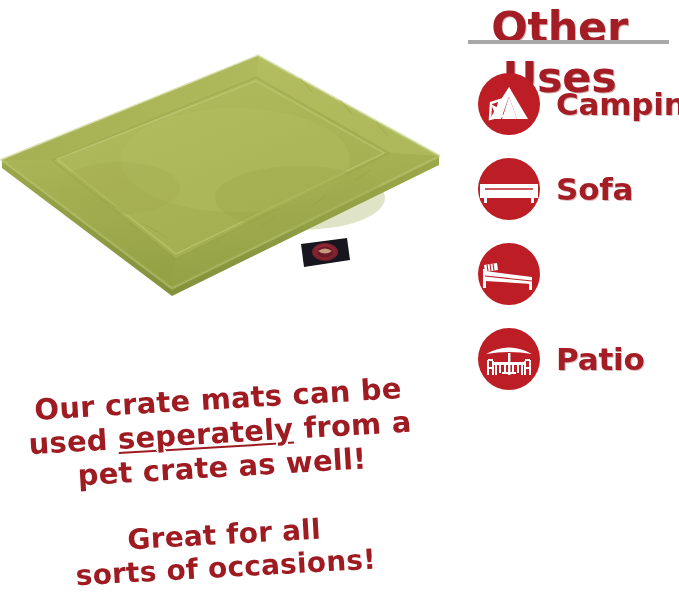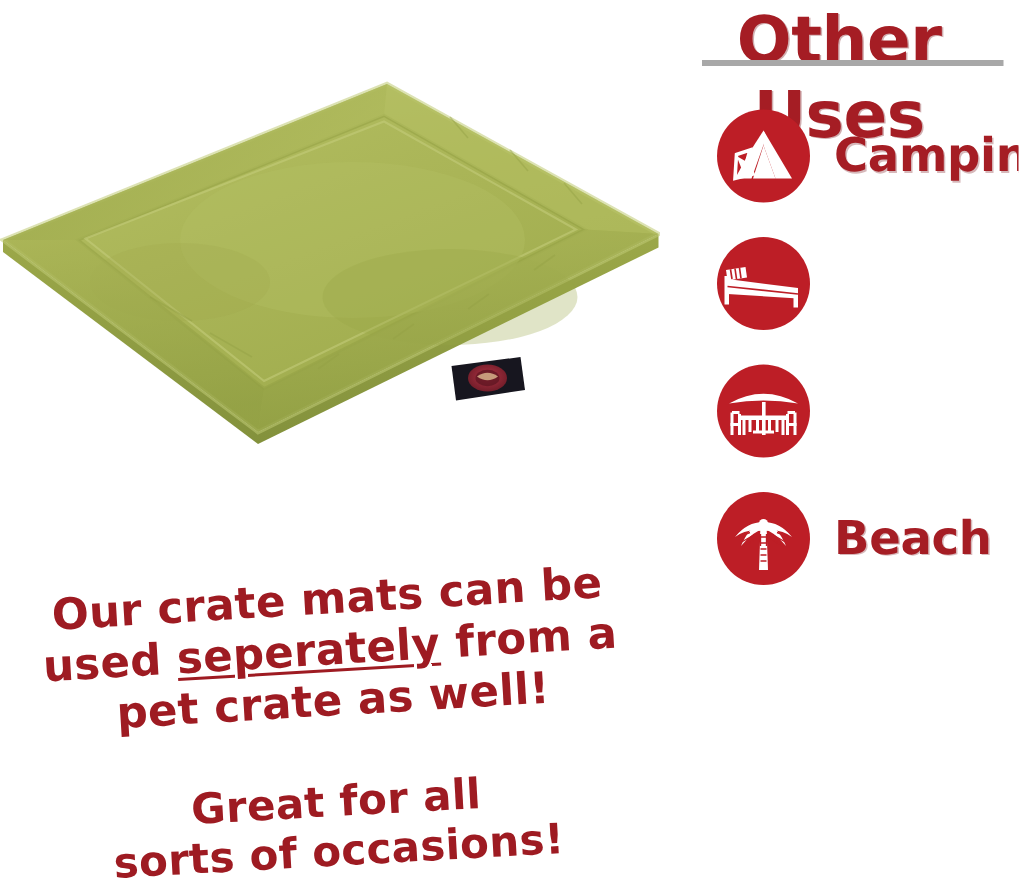--- a/index.html
+++ b/index.html
@@ -171,20 +171,36 @@
               <path d="M31,24 L39,46 L24,46 Z"></path>
               <path d="M13,30 L22,27 L20,34 L24,43 L12,46 Z" fill="none" stroke="#ffffff" stroke-width="2.4"></path>
               <path d="M13,31 L20,35 L17,41 Z"></path>
             </g>
           </svg>
         </div>
         <div class="use-label">Camping</div>
       </div>
 
 
+      <div class="use-row">
+        <div class="circle">
+          <svg width="62" height="62" viewBox="0 0 62 62">
+            <g fill="#ffffff">
+              <path d="M2,26 L60,26 L60,32 L2,32 Z"></path>
+              <path d="M2,30 L7,30 L7,40 L2,40 Z"></path>
+              <path d="M55,30 L60,30 L60,40 L55,40 Z"></path>
+              <path d="M2,32 L60,32 L60,40 L2,40 Z"></path>
+              <path d="M6,40 L9,40 L9,45 L6,45 Z"></path>
+              <path d="M53,40 L56,40 L56,45 L53,45 Z"></path>
+            </g>
+            <path d="M7,31 L55,31" stroke="#bd1e26" stroke-width="1.3"></path>
+          </svg>
+        </div>
+        <div class="use-label">Sofa</div>
+      </div>
 
       <div class="use-row">
         <div class="circle">
           <svg width="62" height="62" viewBox="0 0 62 62">
             <g fill="#ffffff">
               <path d="M6,22 L19,20 L20,27 L7,29 Z"></path>
               <path d="M7,28 L54,34 L54,41 L7,38 Z"></path>
               <path d="M5,26 L8,26 L8,45 L5,45 Z"></path>
               <path d="M51,36 L54,36 L54,47 L51,47 Z"></path>
             </g>
@@ -216,41 +232,20 @@
               <path d="M51,32 L53,32 L53,47 L51,47 Z"></path>
               <rect x="9" y="39" width="7" height="2"></rect>
               <rect x="46" y="39" width="7" height="2"></rect>
               <rect x="21" y="37" width="2" height="8"></rect>
               <rect x="26" y="37" width="2" height="8"></rect>
               <rect x="34" y="37" width="2" height="8"></rect>
               <rect x="39" y="37" width="2" height="8"></rect>
             </g>
           </svg>
         </div>
-      </div>
-
-      <div class="use-row">
-        <div class="circle">
-          <svg width="62" height="62" viewBox="0 0 62 62">
-            <g fill="#ffffff">
-              <path d="M29,24 L33,24 L34,52 L28,52 Z"></path>
-              <path d="M31,20 Q20,20 12,30 Q20,24 30,26 Z"></path>
-              <path d="M31,20 Q42,20 50,30 Q42,24 32,26 Z"></path>
-              <path d="M31,19 Q22,22 16,36 Q24,26 31,25 Z"></path>
-              <path d="M31,19 Q40,22 46,36 Q38,26 31,25 Z"></path>
-              <path d="M31,18 Q28,26 29,38 Q31,28 33,38 Q34,26 31,18 Z"></path>
-              <circle cx="31" cy="21" r="3"></circle>
-            </g>
-            <g stroke="#bd1e26" stroke-width="0.9">
-              <path d="M14,30 L22,27 M17,33 L24,29 M20,35 L26,31"></path>
-              <path d="M48,30 L40,27 M45,33 L38,29 M42,35 L36,31"></path>
-              <path d="M29,28 L29,36 M33,28 L33,36"></path>
-              <path d="M29,30 L33,30 M29,34 L33,34 M29,38 L33,38 M29,42 L33,42 M29,46 L33,46"></path>
-            </g>
-          </svg>
-        </div>
-        <div class="use-label">Beach</div>
-      </div>
+        <div class="use-label">Patio</div>
+      </div>
+
 
     </div>
   </div>
 
 </div>
 
 </body></html>

